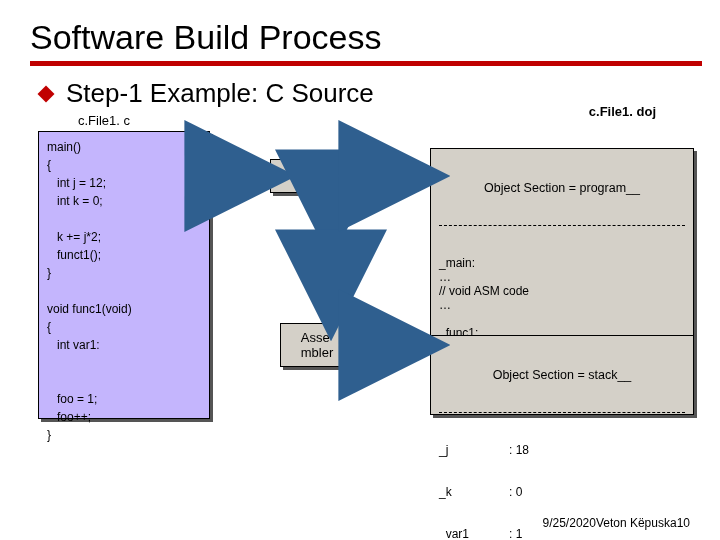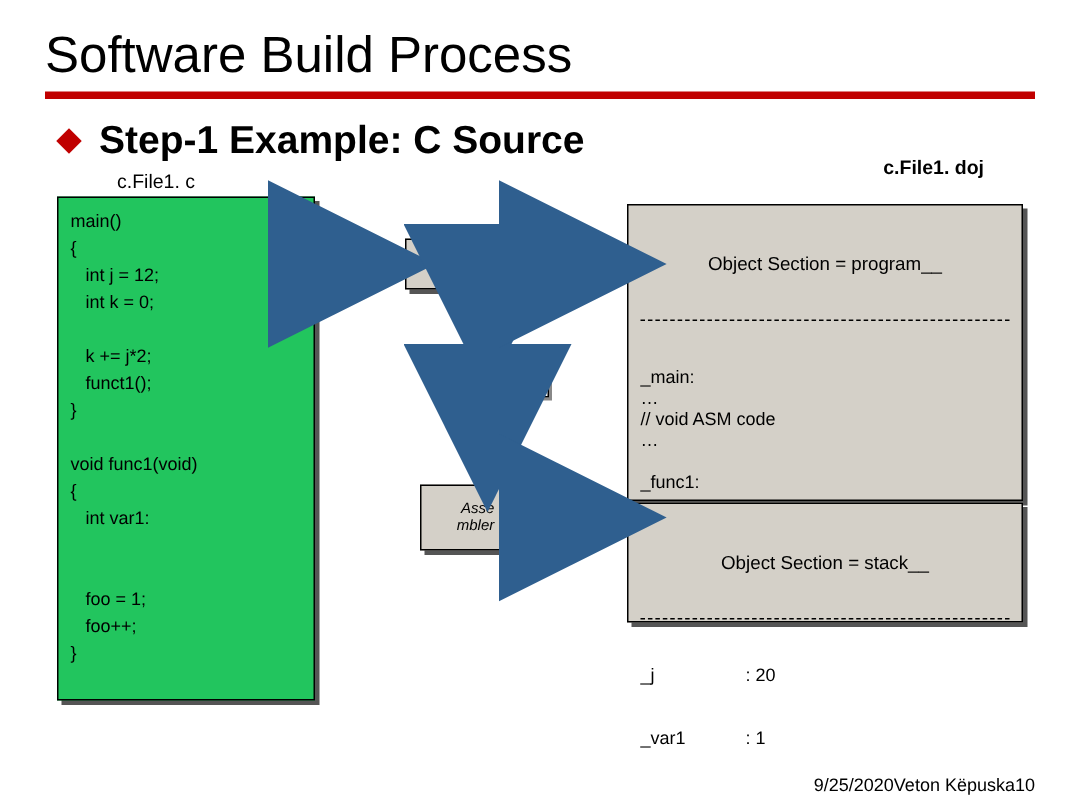--- a/index.html
+++ b/index.html
@@ -8,21 +8,21 @@
     padding: 0;
     width: 720px;
     height: 540px;
     font-family: Verdana, Arial, sans-serif;
     color: #000;
     background: #fff;
     position: relative;
   }
 
   .slide {
-    padding: 18px 30px 0 30px;
+    padding: 18px 18px 0 30px;
     position: relative;
     height: 100%;
   }
 
   .title {
     font-size: 34px;
     font-weight: normal;
     margin: 0 0 4px 0;
   }
   .rule {
@@ -37,21 +37,21 @@
     margin-bottom: 4px;
   }
   .dia {
     width: 12px; height: 12px;
     background: #c00000;
     transform: rotate(45deg);
     margin: 0 14px 0 10px;
   }
   .subhead {
     font-size: 26px;
-    font-weight: bold;
+    font-weight: normal;
   }
   .topright-label {
     position: absolute;
     right: 64px;
     top: 104px;
     font-size: 13px;
     font-weight: bold;
   }
 
   .content {
@@ -64,42 +64,41 @@
     font-size: 13px;
     position: absolute;
     left: 48px;
     top: 0;
   }
   .src-box {
     position: absolute;
     left: 8px;
     top: 18px;
     width: 172px;
-    height: 336px;
-    background: #22c55e;
+    height: 288px;
+    background: #c4b5fd;
     border: 1.5px solid #000;
     box-shadow: 3px 3px 0 #555;
     font-size: 12px;
     padding: 6px 8px;
     line-height: 1.5;
     white-space: pre;
   }
 
   
   .proc-box {
     position: absolute;
     background: #d4d0c8;
     border: 1.5px solid #000;
     box-shadow: 3px 3px 0 #555;
-    text-align: right;
+    text-align: left;
     display: flex;
     align-items: center;
     justify-content: center;
-    font-size: 10px;
-    font-style: italic;
+    font-size: 13px;
   }
   .compiler-box { left: 240px; top: 46px; width: 110px; height: 34px; }
   .asm-box      { left: 250px; top: 210px; width: 74px; height: 44px; }
   .s-lbl {
     position: absolute;
     left: 308px;
     top: 130px;
     width: 28px; height: 22px;
     background: #fff;
     border: 1.2px solid #000;
@@ -123,21 +122,21 @@
   .obj-box .hdr {
     text-align: center;
     font-size: 12.5px;
     margin-bottom: 2px;
   }
   .obj-box .dashed {
     border-top: 1.5px dashed #000;
     margin: 0 0 2px 0;
     width: 100%;
   }
-  .obj-prog  { top: 23px; height: 198px; }
+  .obj-prog  { top: 35px; height: 198px; }
   .obj-stack { top: 222px; height: 80px; margin-left: 44px; }
 
   .stack-row { display: flex; }
   .stack-row .c1 { width: 70px; }
   .stack-row .c2 { width: 40px; }
 
   
   svg.arrows {
     position: absolute;
     left: 0; top: 0;
@@ -207,21 +206,25 @@
 …
 //func1 ASM code
 …</div>
     </div>
 
     <div class="obj-box obj-stack">
       <div class="hdr">Object Section = stack__</div>
       <div class="dashed"></div>
       <div class="stack-row">
         <span class="c1">_j</span>
-        <span class="c2">: 20</span>
+        <span class="c2">: 18</span>
+      </div>
+      <div class="stack-row">
+        <span class="c1">_k</span>
+        <span class="c2">: 0</span>
       </div>
       <div class="stack-row">
         <span class="c1">_var1</span>
         <span class="c2">: 1</span>
       </div>
     </div>
 
     <svg class="arrows" viewBox="0 0 660 360">
       <defs>
         <marker id="ah" viewBox="0 0 10 10" refX="8" refY="5" markerWidth="8" markerHeight="8" orient="auto">

